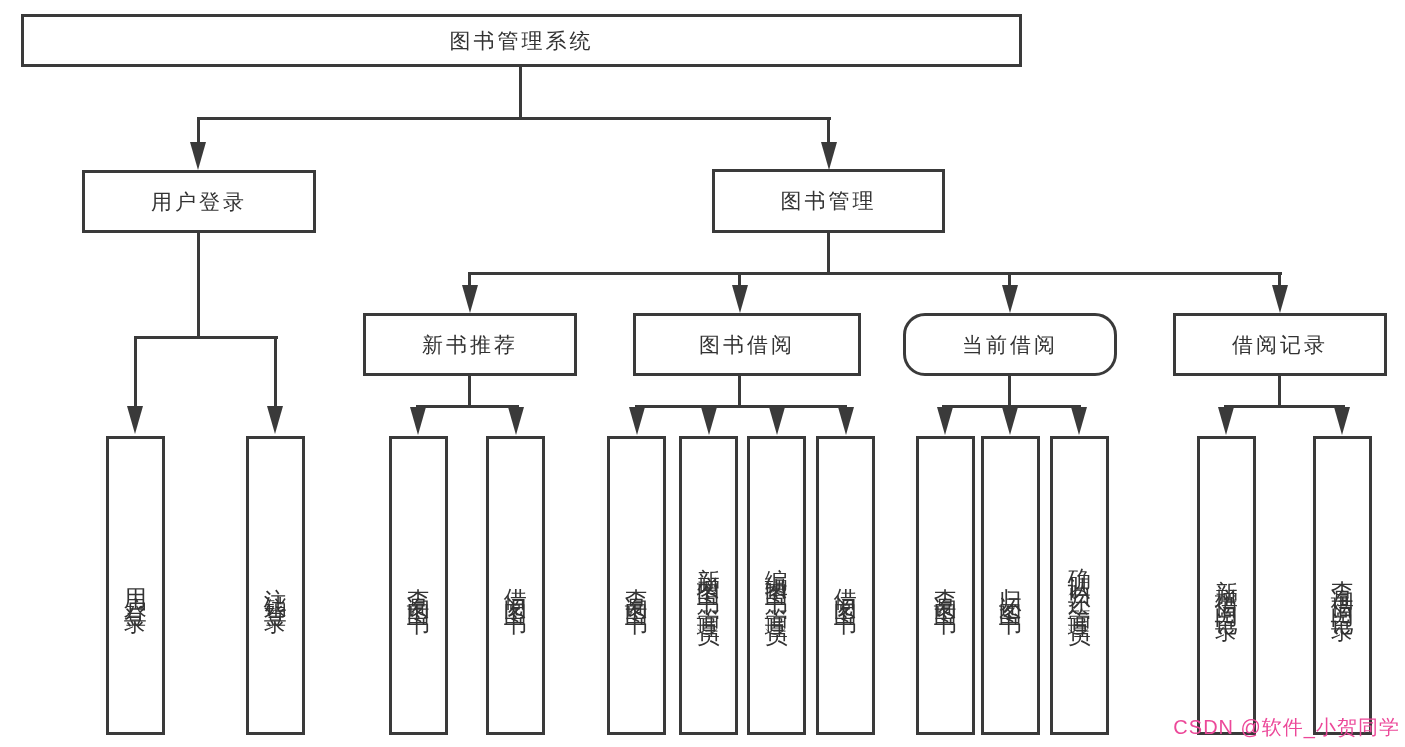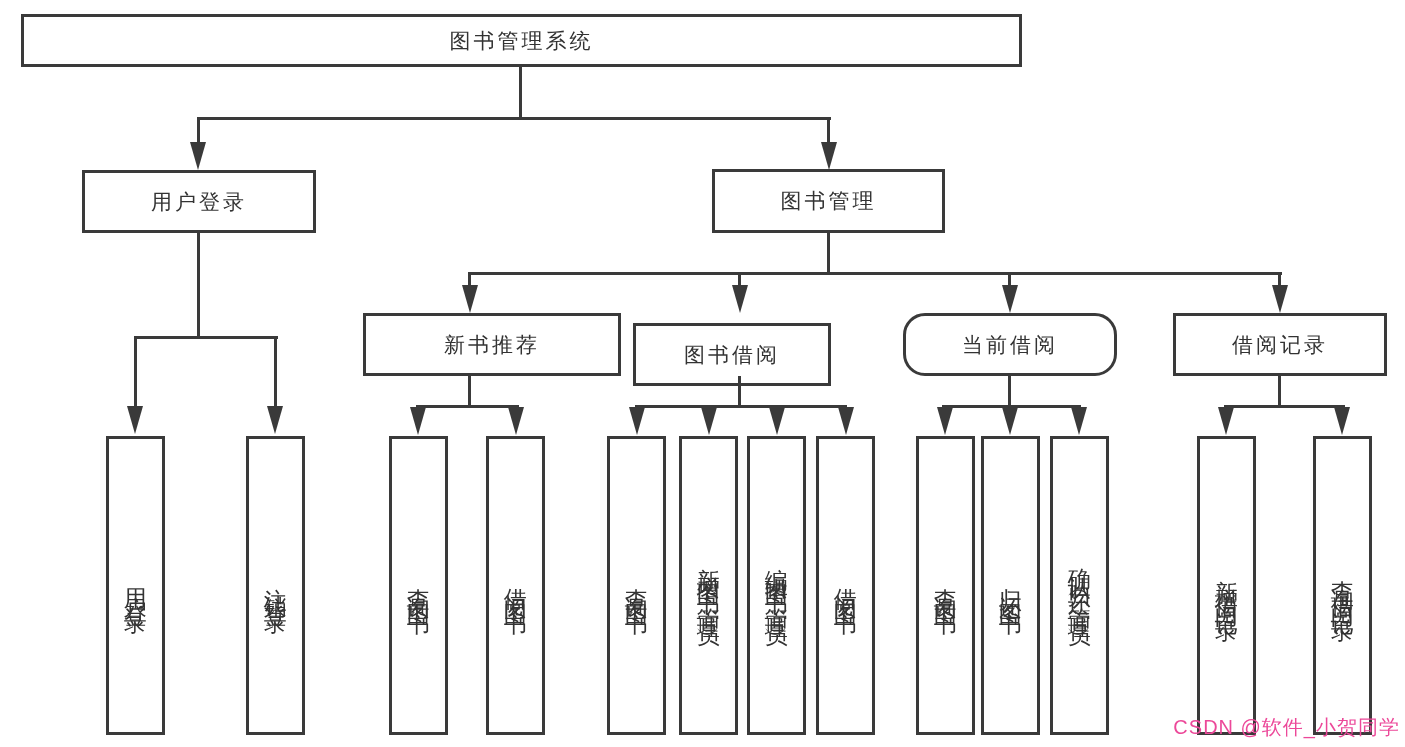--- a/index.html
+++ b/index.html
@@ -37,24 +37,24 @@
     <span class="hlbl">图书管理系统</span>
   </div>
 
   <div class="box" style="left:82px;top:170px;width:234px;height:63px;">
     <span class="hlbl">用户登录</span>
   </div>
   <div class="box" style="left:712px;top:169px;width:233px;height:64px;">
     <span class="hlbl">图书管理</span>
   </div>
 
-  <div class="box" style="left:363px;top:313px;width:258px;height:63px;">
+  <div class="box" style="left:363px;top:313px;width:214px;height:63px;">
     <span class="hlbl">新书推荐</span>
   </div>
-  <div class="box" style="left:633px;top:323px;width:198px;height:63px;">
+  <div class="box" style="left:633px;top:313px;width:228px;height:63px;">
     <span class="hlbl">图书借阅</span>
   </div>
   <div class="box" style="left:903px;top:313px;width:214px;height:63px;border-radius:22px;">
     <span class="hlbl">当前借阅</span>
   </div>
   <div class="box" style="left:1173px;top:313px;width:214px;height:63px;">
     <span class="hlbl">借阅记录</span>
   </div>
 
   <div class="box vbox" style="left:106px;">

